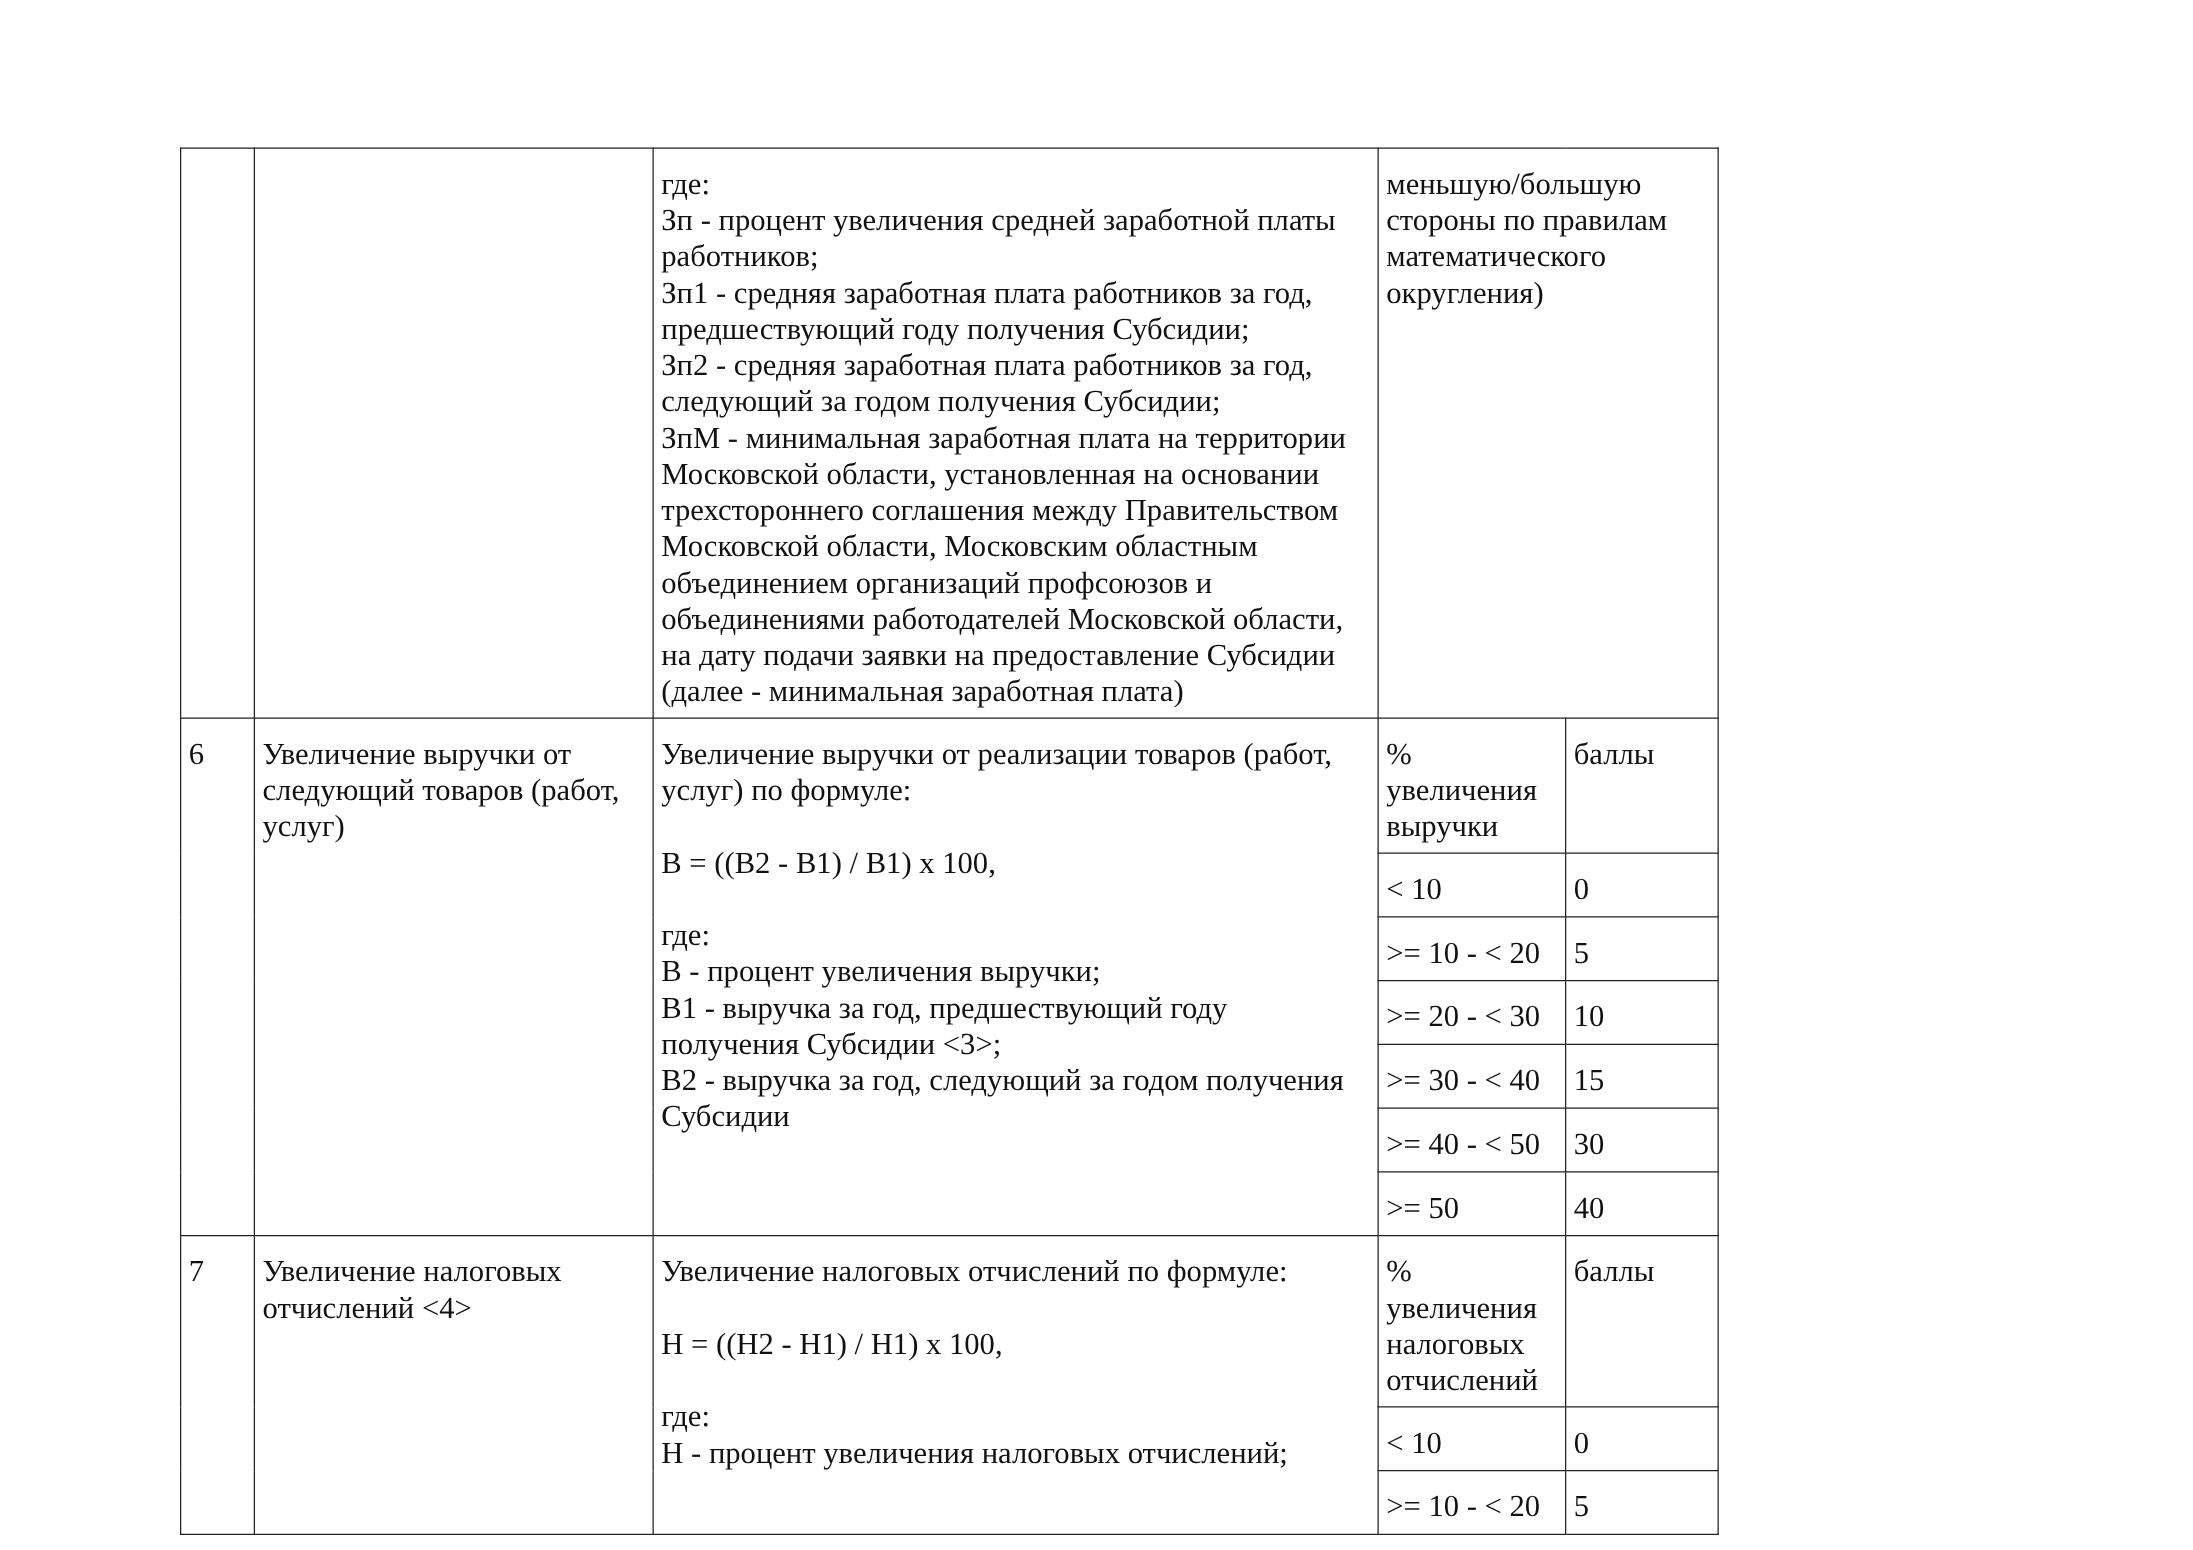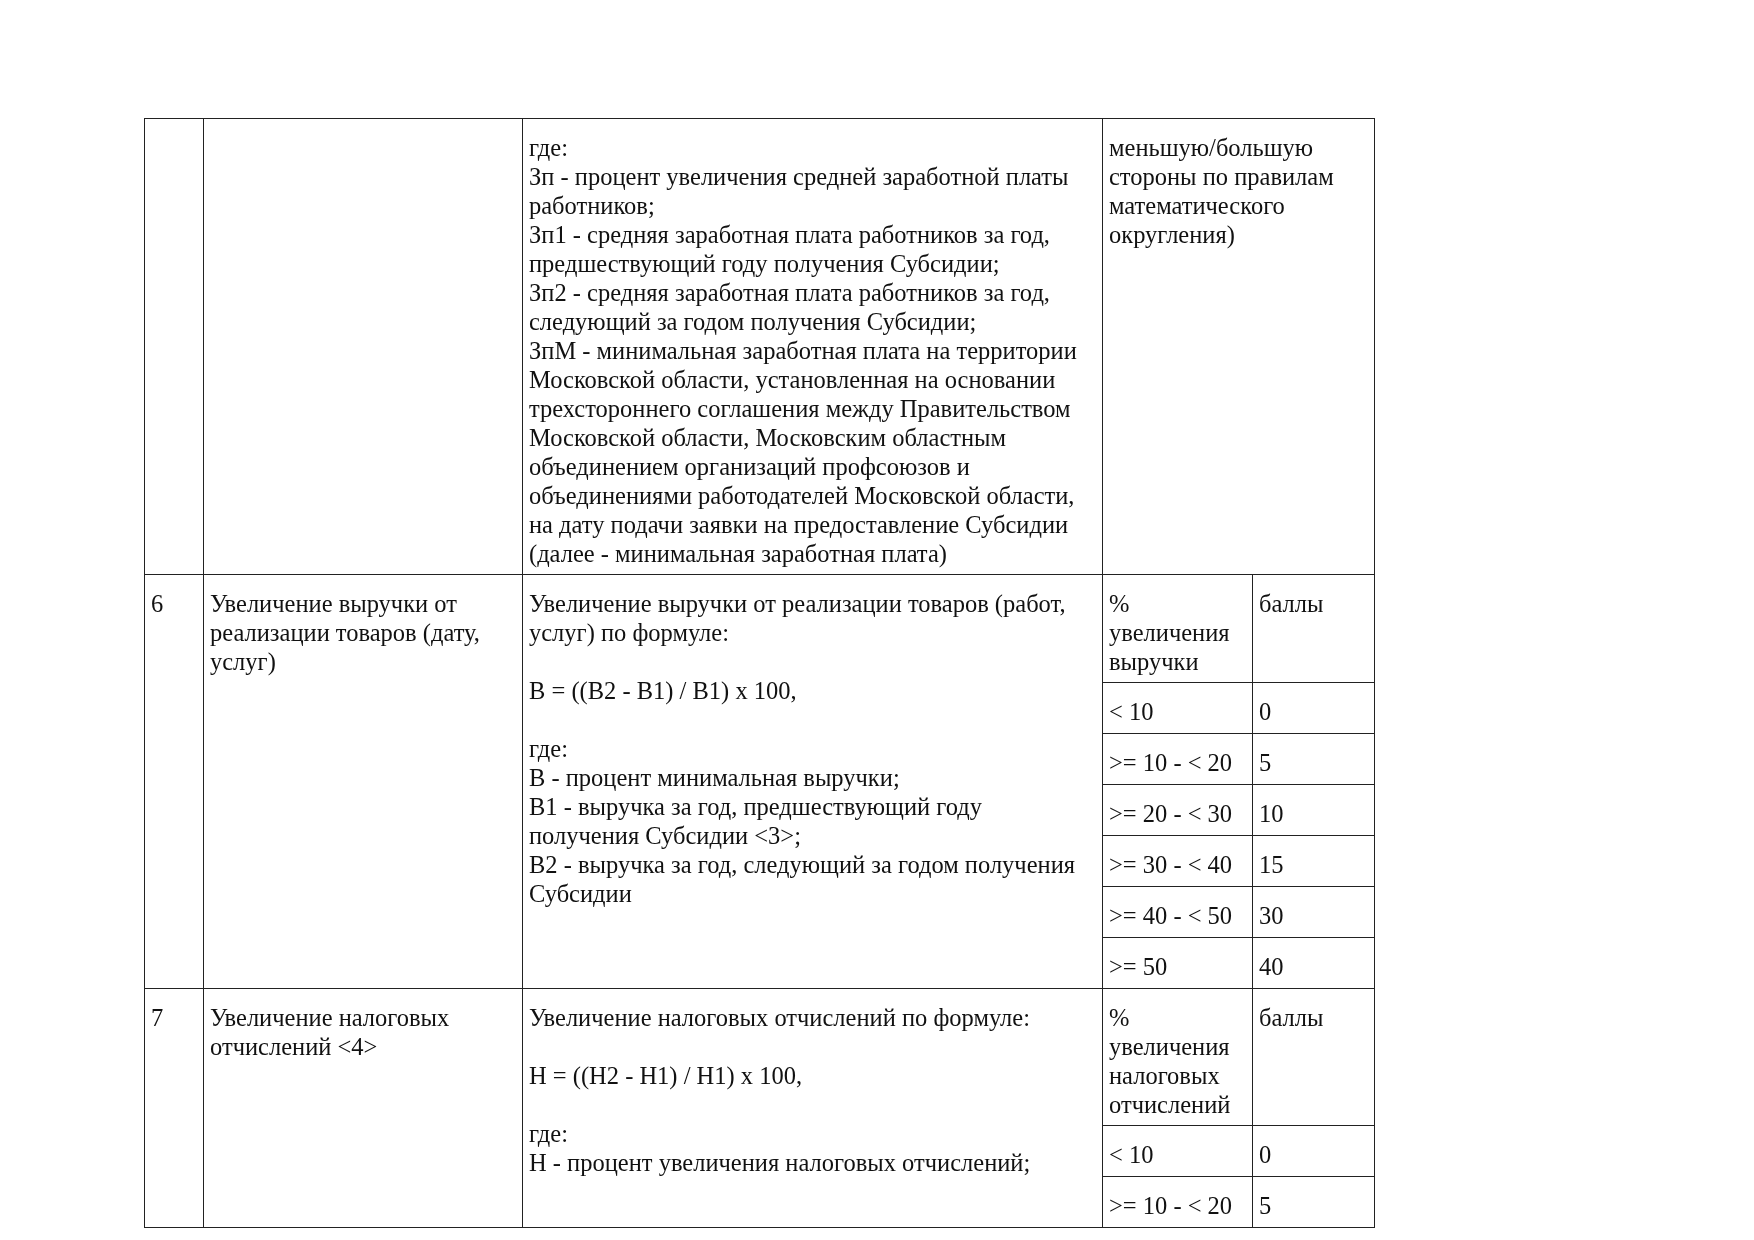--- a/index.html
+++ b/index.html
@@ -51,28 +51,28 @@
         <span class="line">Зп - процент увеличения средней заработной платы работников;</span>
         <span class="line">Зп1 - средняя заработная плата работников за год, предшествующий году получения Субсидии;</span>
         <span class="line">Зп2 - средняя заработная плата работников за год, следующий за годом получения Субсидии;</span>
         <span class="line">ЗпМ - минимальная заработная плата на территории Московской области, установленная на основании трехстороннего соглашения между Правительством Московской области, Московским областным объединением организаций профсоюзов и объединениями работодателей Московской области, на дату подачи заявки на предоставление Субсидии (далее - минимальная заработная плата)</span>
       </td>
       <td colspan="2">меньшую/большую стороны по правилам математического округления)</td>
     </tr>
 
     <tr style="height:80px;">
       <td rowspan="7">6</td>
-      <td rowspan="7">Увеличение выручки от реализации товаров (дату, услуг)</td>
+      <td rowspan="7">Увеличение выручки от следующий товаров (работ, услуг)</td>
       <td rowspan="7">
         <span class="line">Увеличение выручки от реализации товаров (работ, услуг) по формуле:</span>
         <span class="blank"></span>
         <span class="line">В = ((В2 - В1) / В1) x 100,</span>
         <span class="blank"></span>
         <span class="line">где:</span>
-        <span class="line">В - процент минимальная выручки;</span>
+        <span class="line">В - процент увеличения выручки;</span>
         <span class="line">В1 - выручка за год, предшествующий году получения Субсидии &lt;3&gt;;</span>
         <span class="line">В2 - выручка за год, следующий за годом получения Субсидии</span>
       </td>
       <td class="sub">% увеличения выручки</td>
       <td class="sub">баллы</td>
     </tr>
     <tr style="height:51px;">
       <td class="sub">&lt; 10</td>
       <td class="sub">0</td>
     </tr>

